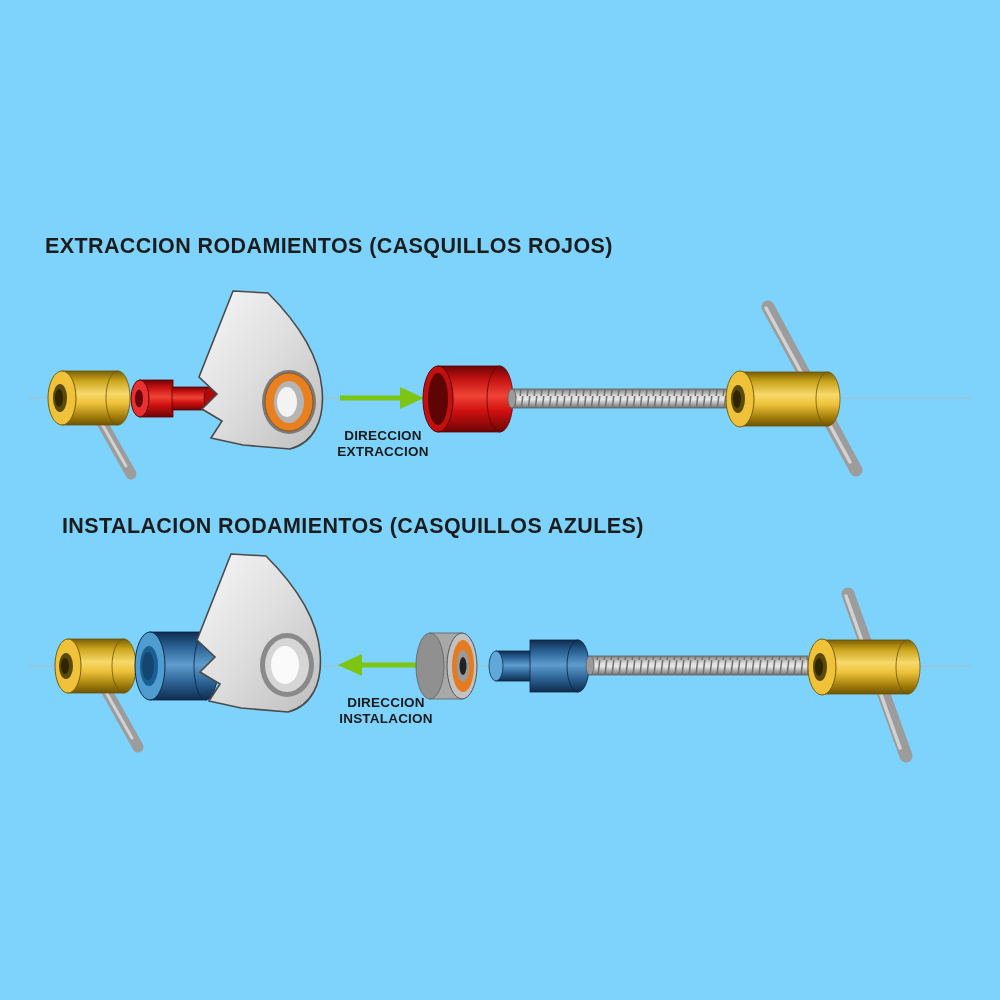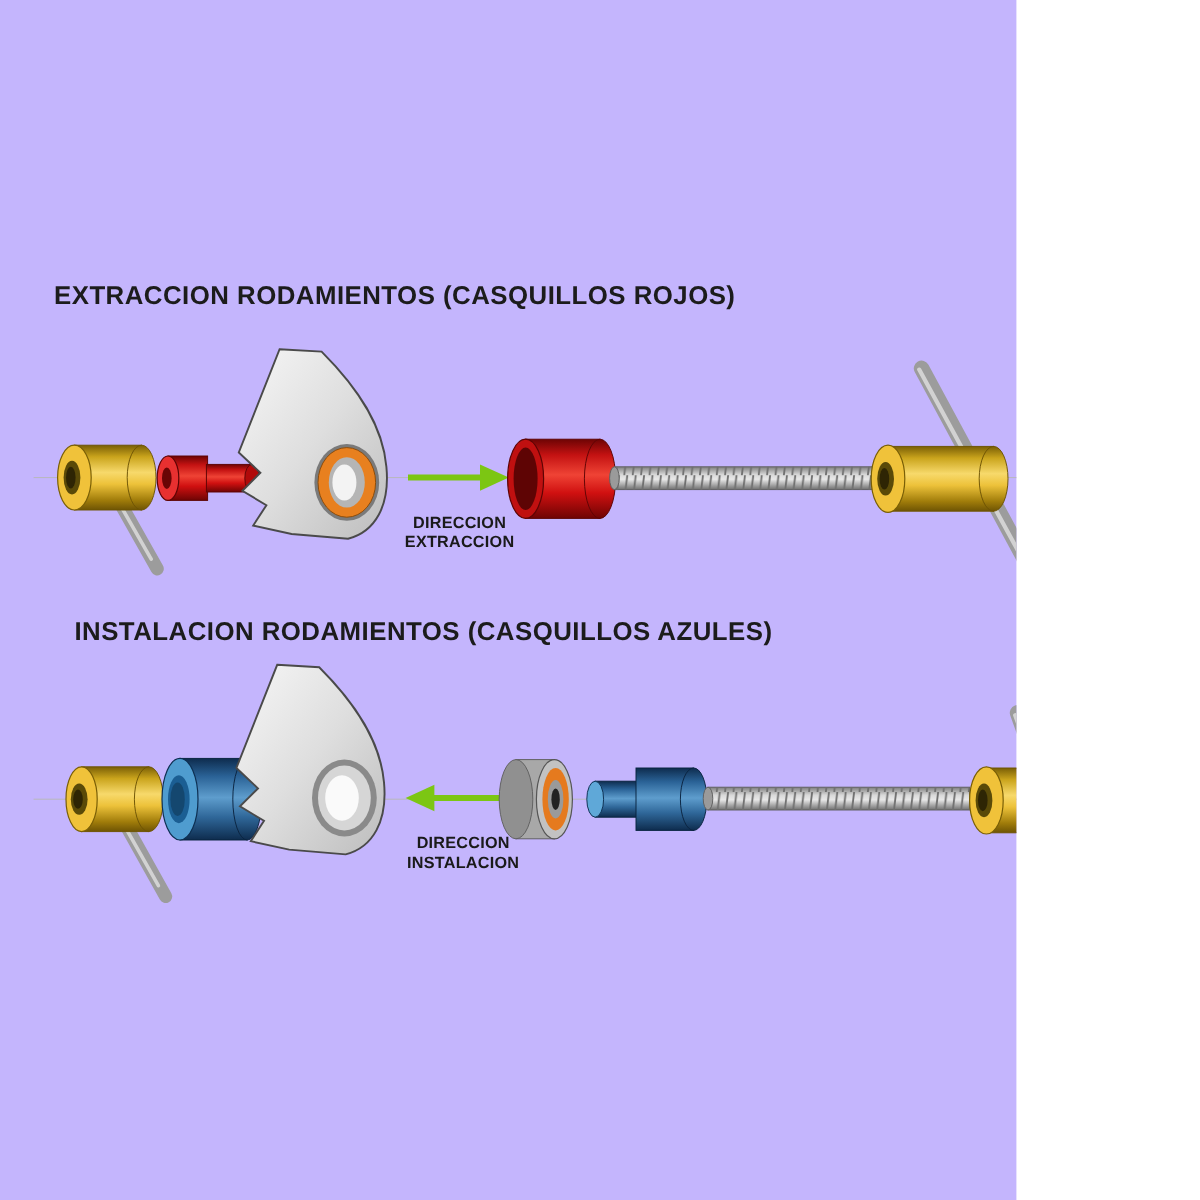--- a/index.html
+++ b/index.html
@@ -2,23 +2,23 @@
 <html><head>
 <meta charset="utf-8">
 <style>
   html, body {
     margin: 0;
     padding: 0;
     background: #ffffff;
   }
   .canvas {
     position: relative;
-    width: 847px;
+    width: 1000px;
     height: 1000px;
-    background: #c4b5fd;
+    background: #7dd3fc;
     font-family: "Liberation Sans", sans-serif;
     overflow: hidden;
   }
   svg text {
     font-family: "Liberation Sans", sans-serif;
   }
   .title-text {
     font-size: 21.5px;
     font-weight: 700;
     letter-spacing: 0.4px;

